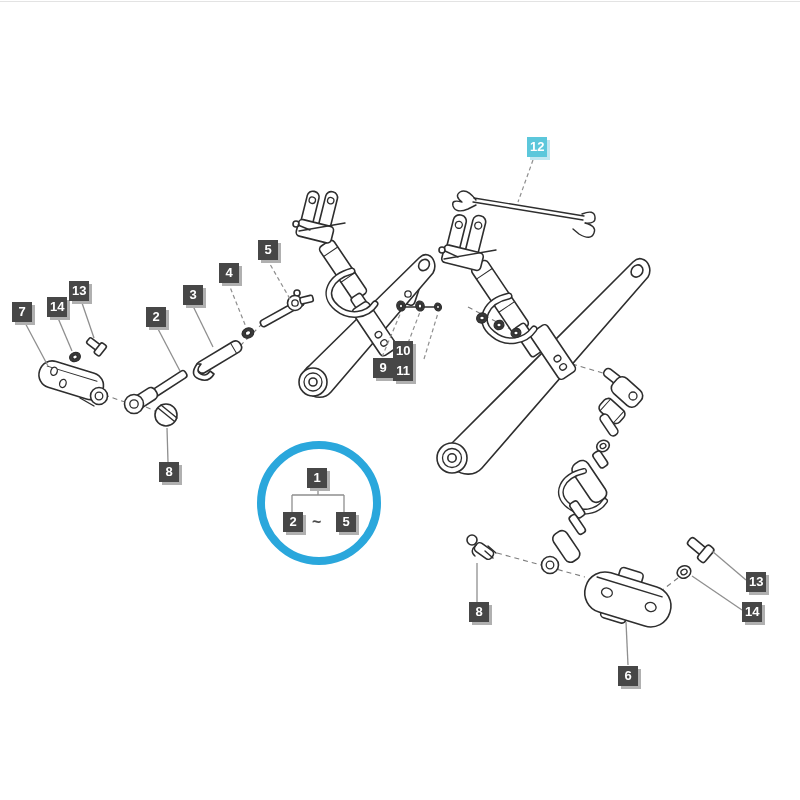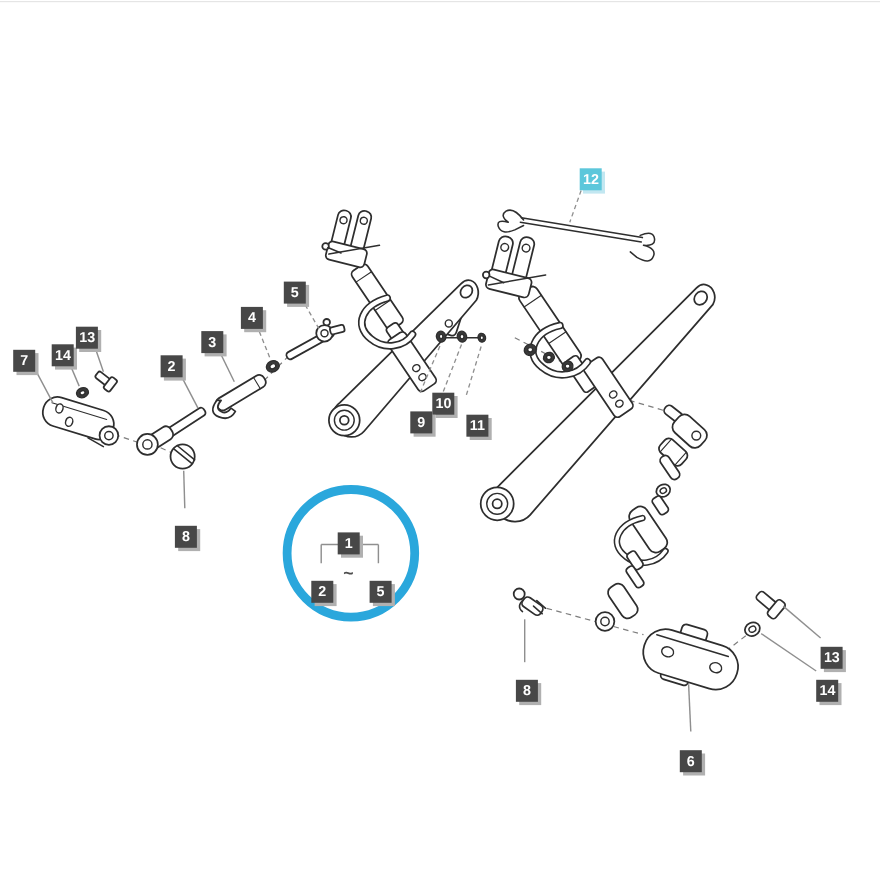--- a/index.html
+++ b/index.html
@@ -2,21 +2,21 @@
 <html><head>
 <meta charset="utf-8">
 <style>
   html,body{margin:0;padding:0;background:#fff;}
   .stage{position:relative;width:800px;height:800px;background:#fff;overflow:hidden;
          font-family:"Liberation Sans",sans-serif;}
   .toprule{position:absolute;left:0;top:1px;width:800px;height:1px;background:#e3e3e3;}
   .art{position:absolute;left:0;top:0;}
   .co{position:absolute;box-sizing:border-box;min-width:20px;height:20px;padding:0 3px;
       background:#474747;color:#fff;font-size:13px;font-weight:bold;line-height:20px;
-      text-align:center;box-shadow:3px 3px 0 #b0b0b0;margin-top:16px;}
+      text-align:center;box-shadow:3px 3px 0 #b0b0b0;}
   .co.cyan{background:#5cc7db;box-shadow:3px 3px 0 #c2e7f1;}
   .tilde{position:absolute;color:#4d4d4d;font-size:16px;font-weight:bold;line-height:20px;}
   
   .ln{stroke:#2e2e2e;stroke-width:1.6;fill:#fff;stroke-linejoin:round;stroke-linecap:round;}
   .ring{stroke:#2e2e2e;stroke-width:1.2;fill:#3a3a3a;}
   .hole{stroke:#2e2e2e;stroke-width:1.3;fill:#fff;}
   .wire{stroke:#2e2e2e;fill:none;stroke-linecap:round;stroke-linejoin:round;stroke-width:1.4;}
   .lead{stroke:#8f8f8f;stroke-width:1.3;fill:none;}
   .leadd{stroke:#8f8f8f;stroke-width:1.2;stroke-dasharray:4 3;fill:none;}
   .axis{stroke:#7d7d7d;stroke-width:1.1;stroke-dasharray:5 4;fill:none;}
@@ -290,21 +290,21 @@
   <div class="co" style="left:12px;top:302px">7</div>
   <div class="co" style="left:47px;top:297px">14</div>
   <div class="co" style="left:69px;top:281px">13</div>
   <div class="co" style="left:146px;top:307px">2</div>
   <div class="co" style="left:183px;top:285px">3</div>
   <div class="co" style="left:219px;top:263px">4</div>
   <div class="co" style="left:258px;top:240px">5</div>
   <div class="co" style="left:159px;top:462px">8</div>
   <div class="co" style="left:373px;top:358px">9</div>
   <div class="co" style="left:393px;top:341px">10</div>
-  <div class="co" style="left:424px;top:361px">11</div>
+  <div class="co" style="left:393px;top:361px">11</div>
   <div class="co cyan" style="left:527px;top:137px">12</div>
   <div class="co" style="left:469px;top:602px">8</div>
   <div class="co" style="left:618px;top:666px">6</div>
   <div class="co" style="left:746px;top:572px">13</div>
   <div class="co" style="left:742px;top:602px">14</div>
 
   <div class="co" style="left:307px;top:468px">1</div>
   <div class="co" style="left:283px;top:512px">2</div>
   <div class="co" style="left:336px;top:512px">5</div>
   <div class="tilde" style="left:312px;top:512px">~</div>

